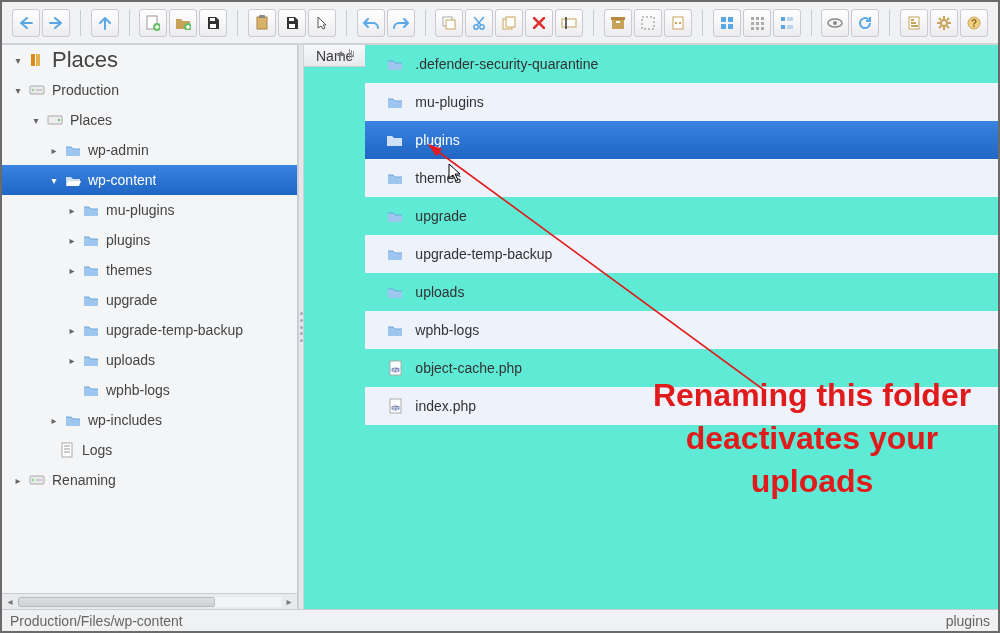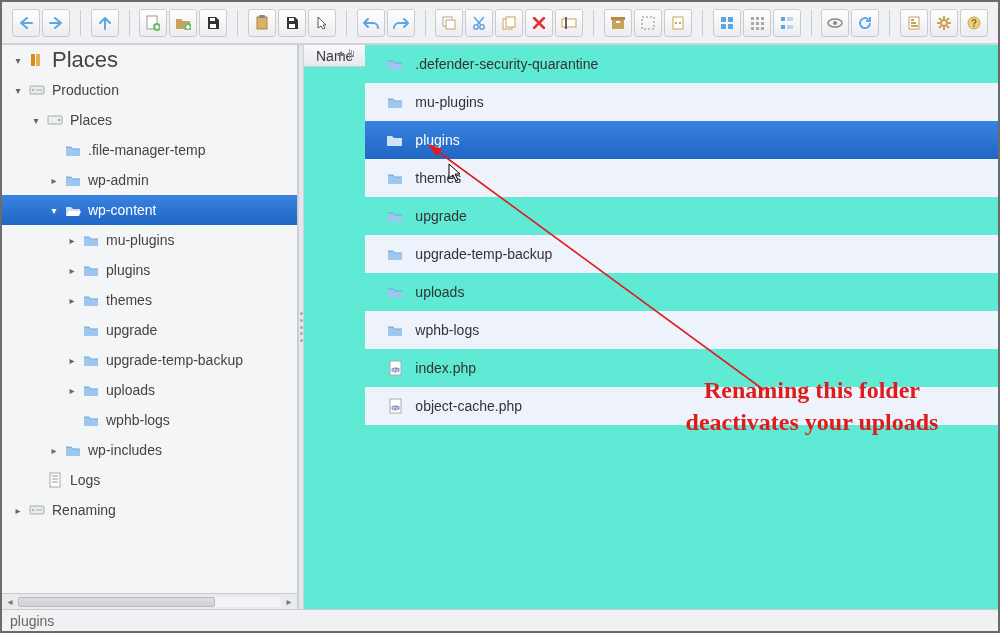--- a/index.html
+++ b/index.html
@@ -226,22 +226,22 @@
     justify-content:center;
     margin-right:10px;
   }
   
   .annotation {
     position:absolute;
     pointer-events:none;
   }
   .annotation-text {
     color:#e11b1b;
-    font-family: Liberation Serif, serif;
-    font-size: 24px;
+    font-family: Liberation Sans, sans-serif;
+    font-size: 32px;
     font-weight: 600;
     line-height:1.35;
     text-align:center;
     position:absolute;
   }
   
   .statusbar {
     height: 22px;
     background:#f0f1f3;
     border-top:1px solid #c8cbd1;
@@ -559,31 +559,20 @@
             <span style="width: 4px; display: inline-block;"></span>
             <span class="ricon">
               <svg width="16" height="12">
                 <rect x="1" y="2" width="14" height="8" rx="1" fill="#eee" stroke="#aaa"></rect>
                 <circle cx="12" cy="6" r="1.2" fill="#6c6"></circle>
               </svg>
             </span>
             <span class="rtext">Places</span>
           </div>
           <div class="row" style="padding-left: 46px;">
-            <span class="disclosure"></span>
-            <span style="width: 4px; display: inline-block;"></span>
-            <span class="ricon">
-              <svg width="16" height="13">
-                <path d="M1 3h5l2 2h7v7H1z" fill="#9ec7ef"></path>
-                <path d="M1 3h5l2 2h7" fill="none" stroke="#6da8dd"></path>
-              </svg>
-            </span>
-            <span class="rtext">.file-manager-temp</span>
-          </div>
-          <div class="row" style="padding-left: 46px;">
             <span class="disclosure">▸</span>
             <span style="width: 4px; display: inline-block;"></span>
             <span class="ricon">
               <svg width="16" height="13">
                 <path d="M1 3h5l2 2h7v7H1z" fill="#9ec7ef"></path>
                 <path d="M1 3h5l2 2h7" fill="none" stroke="#6da8dd"></path>
               </svg>
             </span>
             <span class="rtext">wp-admin</span>
           </div>
@@ -679,21 +668,21 @@
             <span class="disclosure">▸</span>
             <span style="width: 4px; display: inline-block;"></span>
             <span class="ricon">
               <svg width="16" height="13">
                 <path d="M1 3h5l2 2h7v7H1z" fill="#9ec7ef"></path>
                 <path d="M1 3h5l2 2h7" fill="none" stroke="#6da8dd"></path>
               </svg>
             </span>
             <span class="rtext">wp-includes</span>
           </div>
-          <div class="row" style="padding-left: 28px;">
+          <div class="row" style="padding-left: 28px; margin-left: 12px;">
             <span class="disclosure"></span>
             <span style="width: 4px; display: inline-block;"></span>
             <span class="ricon">
               <svg width="14" height="16">
                 <rect x="2" y="1" width="10" height="14" fill="#fff" stroke="#aaa"></rect>
                 <line x1="4" y1="4" x2="10" y2="4" stroke="#999"></line>
                 <line x1="4" y1="7" x2="10" y2="7" stroke="#999"></line>
                 <line x1="4" y1="10" x2="10" y2="10" stroke="#999"></line>
               </svg>
             </span>
@@ -818,31 +807,31 @@
             <span>wphb-logs</span>
           </div>
           <div class="lrow">
             <span class="licon">
               <svg width="15" height="16">
                 <rect x="2" y="1" width="11" height="14" fill="#fff" stroke="#aaa"></rect>
                 <ellipse cx="7.5" cy="10" rx="4.5" ry="2.5" fill="#7a86b8"></ellipse>
                 <text x="7.5" y="11.5" text-anchor="middle" font-size="5" fill="#fff">php</text>
               </svg>
             </span>
-            <span>index.php</span>
+            <span>object-cache.php</span>
           </div>
           <div class="lrow">
             <span class="licon">
               <svg width="15" height="16">
                 <rect x="2" y="1" width="11" height="14" fill="#fff" stroke="#aaa"></rect>
                 <ellipse cx="7.5" cy="10" rx="4.5" ry="2.5" fill="#7a86b8"></ellipse>
                 <text x="7.5" y="11.5" text-anchor="middle" font-size="5" fill="#fff">php</text>
               </svg>
             </span>
-            <span>object-cache.php</span>
+            <span>index.php</span>
           </div>
         </div>
 
       <svg class="annotation" width="700" height="560" style="left:0; top:0;">
         <defs>
           <marker id="ah" markerWidth="10" markerHeight="10" refX="8" refY="3" orient="auto">
             <path d="M0,0 L9,3 L0,6 Z" fill="#e11b1b"></path>
           </marker>
         </defs>
         <line x1="460" y1="345" x2="125" y2="100" stroke="#e11b1b" stroke-width="1.6" marker-end="url(#ah)"></line>
@@ -853,16 +842,17 @@
       </div>
 
       <svg id="cursor" width="16" height="20" style="position: absolute; pointer-events: none; left: 144px; top: 118px;">
         <path d="M1 1 L1 15 L5 12 L8 18 L10 17 L7 11 L12 11 Z" fill="#fff" stroke="#000" stroke-width="1"></path>
       </svg>
 
     </div>
   </div>
 
   <div class="statusbar">
+    <span>Production/Files/wp-content</span>
     <span>plugins</span>
   </div>
 
 </div>
 
 </body></html>

